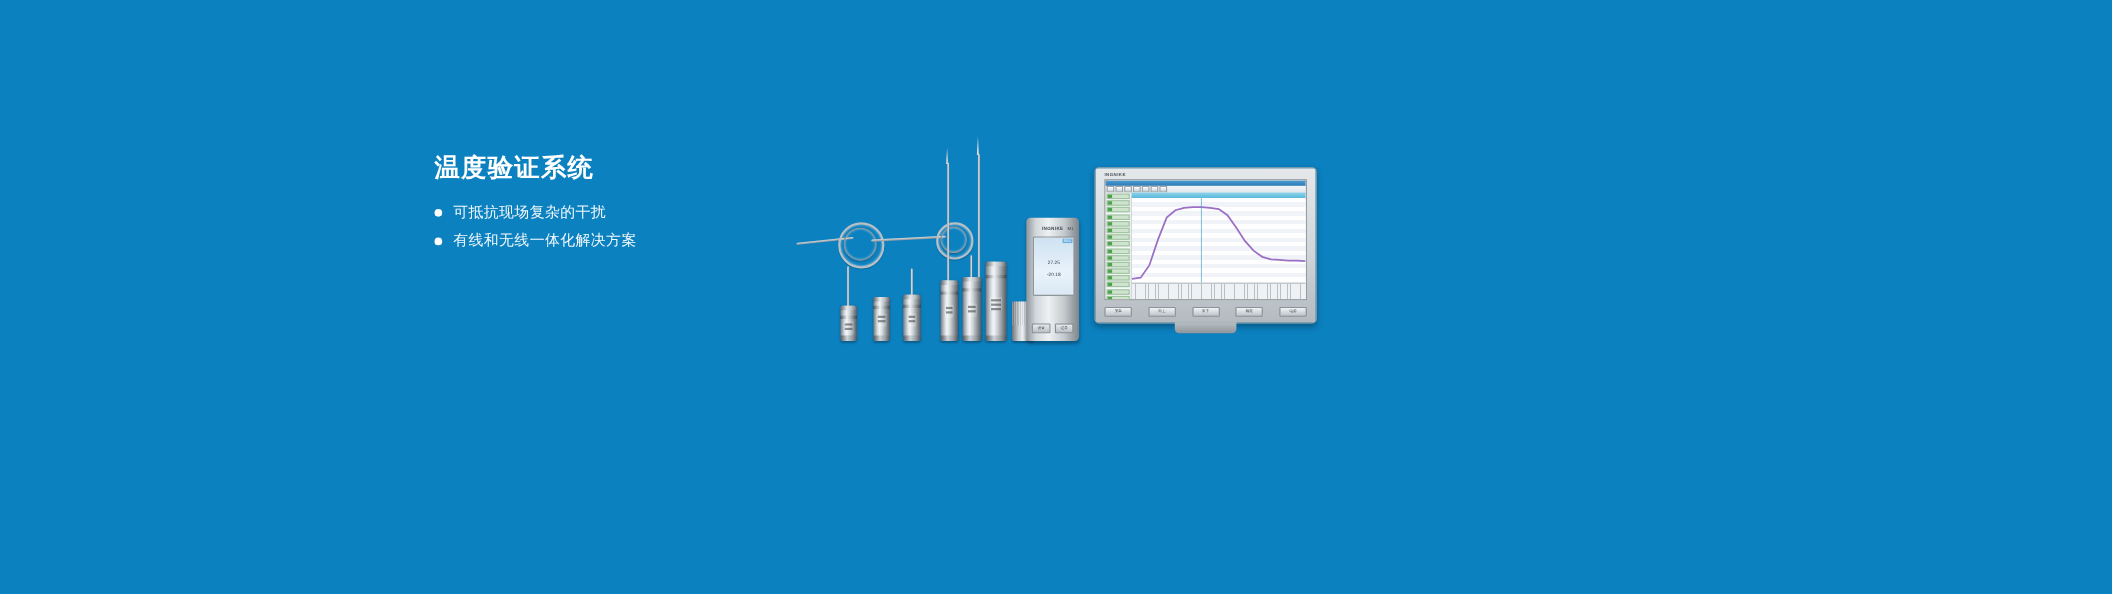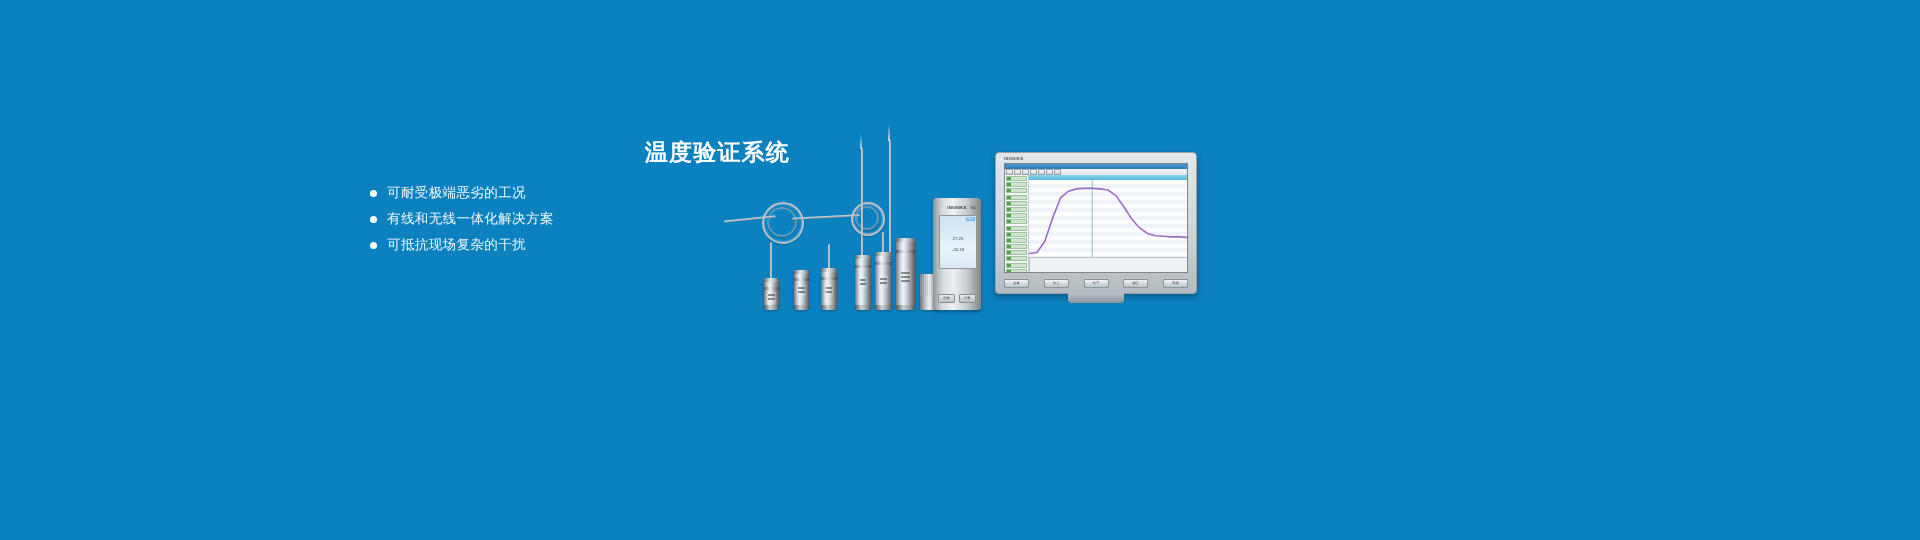--- a/index.html
+++ b/index.html
@@ -15,24 +15,23 @@
   #banner {
     position: relative;
     width: 1920px;
     height: 540px;
     background: #0c81c0;
     overflow: hidden;
   }
   
   #text-block {
     position: absolute;
-    left: 370px;
+    left: 395px;
     top: 138px;
     width: 420px;
-    text-align: right;
   }
   #hero-title {
     font-size: 23px;
     font-weight: bold;
     color: #ffffff;
     letter-spacing: 1.2px;
     line-height: 28px;
     margin: 0 0 14px 0;
     white-space: nowrap;
   }
@@ -385,29 +384,25 @@
 <div id="banner">
 
   <div id="text-block">
 
     <h1 id="hero-title">温度验证系统</h1>
 
 
     <div id="bullet-list">
       <div class="bullet-row">
         <span class="bullet-dot"></span>
-        <span class="bullet-label">可耐受极端恶劣的工况</span>
+        <span class="bullet-label">可抵抗现场复杂的干扰</span>
       </div>
       <div class="bullet-row">
         <span class="bullet-dot"></span>
         <span class="bullet-label">有线和无线一体化解决方案</span>
-      </div>
-      <div class="bullet-row">
-        <span class="bullet-dot"></span>
-        <span class="bullet-label">可抵抗现场复杂的干扰</span>
       </div>
     </div>
   </div>
 
   <div id="product-group">
 
     <div class="wire" style="left:4px; top:98px; width:52px; transform:rotate(-6deg);"></div>
     <div class="coil" style="left:42px; top:82px; width:38px; height:38px;"></div>
     <div class="coil inner" style="left:47px; top:87px; width:28px; height:28px;"></div>
     <div class="wire" style="left:72px; top:96px; width:68px; transform:rotate(-3deg);"></div>

